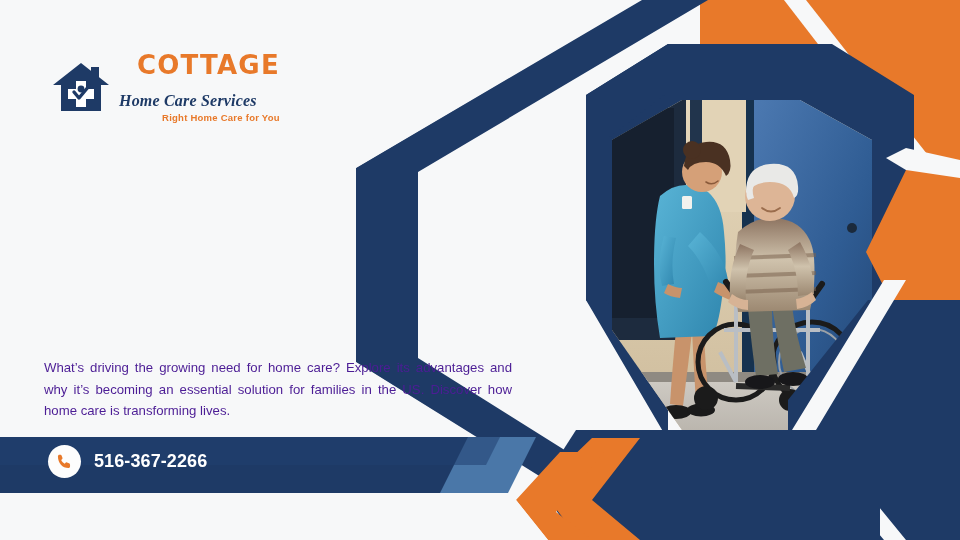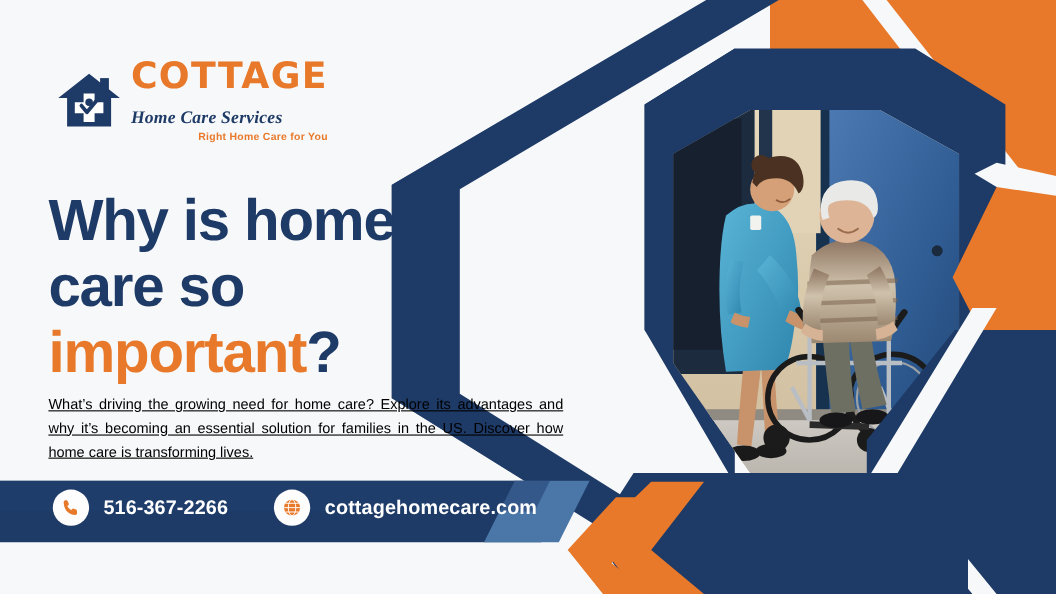--- a/index.html
+++ b/index.html
@@ -11,22 +11,23 @@
   #stage{position:absolute;inset:0;width:960px;height:540px;overflow:hidden;}
 
   
   #deco{position:absolute;left:0;top:0;width:960px;height:540px;}
 
   
   .logo{position:absolute;left:52px;top:52px;display:flex;align-items:center;gap:9px;}
   .logo-mark{width:58px;height:52px;flex:0 0 auto;}
   .logo-text{display:flex;flex-direction:column;line-height:1;}
   .logo-word{
-    font-size:33px;font-weight:bold;color:#e8792a;letter-spacing:1.2px;
+    font-size:26px;font-weight:bold;color:#e8792a;letter-spacing:1.2px;
     font-family:"DejaVu Sans",sans-serif;
+    margin-left:18px;
   }
   .logo-script{
     font-size:16px;color:#1e3a66;font-style:italic;font-weight:bold;
     font-family:"Liberation Serif","DejaVu Serif",serif;
     margin-top:15px;letter-spacing:.2px;
   }
   .logo-tag{
     font-size:9.5px;font-weight:bold;color:#e8792a;margin-top:4px;letter-spacing:.25px;text-align:right;
   }
 
@@ -35,21 +36,21 @@
     position:absolute;left:44px;top:135px;width:420px;
     font-size:53px;line-height:1.14;font-weight:bold;color:#1e3a66;
     letter-spacing:-1.1px;
   }
   .headline .hl-line{display:block;}
   .hl-accent{color:#e8792a;}
 
   
   .para{
     position:absolute;left:44px;top:344px;width:468px;
-    font-size:13.2px;line-height:1.63;color:#000000;text-align:justify;text-decoration:underline;
+    font-size:13.2px;line-height:1.63;color:#4c1d95;text-align:justify;
   }
   .contact-items{
     position:absolute;left:0;top:437px;height:48px;
     display:flex;align-items:center;gap:42px;padding-left:48px;
     z-index:4;
   }
   .contact-item{display:flex;align-items:center;gap:13px;}
   .c-ico{
     width:33px;height:33px;border-radius:50%;background:#fdfdfd;
     display:flex;align-items:center;justify-content:center;flex:0 0 auto;
@@ -232,46 +233,27 @@
       <circle cx="29" cy="28" r="3.4" fill="#1e3a66"></circle>
       <path d="M22 31 l5 6 l10 -12" stroke="#1e3a66" stroke-width="3.4" fill="none" stroke-linecap="round" stroke-linejoin="round"></path>
     </svg>
     <div class="logo-text">
       <span class="logo-word">COTTAGE</span>
       <span class="logo-script">Home Care Services</span>
       <span class="logo-tag">Right Home Care for You</span>
     </div>
   </div>
 
-  <h1 class="headline">
-    <span class="hl-line">Why is home</span>
-    <span class="hl-line">care so</span>
-    <span class="hl-line"><span class="hl-accent">important</span><span>?</span></span>
-  </h1>
 
   <p class="para">What’s driving the growing need for home care? Explore its advantages and why it’s becoming an essential solution for families in the US. Discover how home care is transforming lives.</p>
 
   <div class="contact-items">
     <div class="contact-item">
       <span class="c-ico">
         <svg width="19" height="19" viewBox="0 0 24 24">
           <path d="M6.6 3.5 c1 0 1.5 .5 1.8 1.3 l1 2.5 c.3 .8 .1 1.4 -.5 1.9 l-1.1 .9 c1 2 2.6 3.6 4.6 4.7 l.9 -1.1 c.5 -.6 1.1 -.8 1.9 -.5 l2.5 1 c.8 .3 1.3 .9 1.3 1.8 v2.3 c0 1.1 -.9 2 -2 2 C9.4 20.3 3.7 14.6 3.7 5.5 c0 -1.1 .9 -2 2 -2 Z" fill="#e8792a"></path>
         </svg>
       </span>
       <span class="c-txt">516-367-2266</span>
     </div>
-    <div class="contact-item">
-      <span class="c-ico">
-        <svg width="19" height="19" viewBox="0 0 24 24">
-          <circle cx="12" cy="12" r="9.2" fill="#e8792a"></circle>
-          <g stroke="#ffffff" stroke-width="1.1" fill="none">
-            <ellipse cx="12" cy="12" rx="4.3" ry="9.2"></ellipse>
-            <line x1="2.8" y1="12" x2="21.2" y2="12"></line>
-            <line x1="4.4" y1="7" x2="19.6" y2="7"></line>
-            <line x1="4.4" y1="17" x2="19.6" y2="17"></line>
-          </g>
-        </svg>
-      </span>
-      <span class="c-txt">cottagehomecare.com</span>
-    </div>
   </div>
 
 </div>
 
 </body></html>

